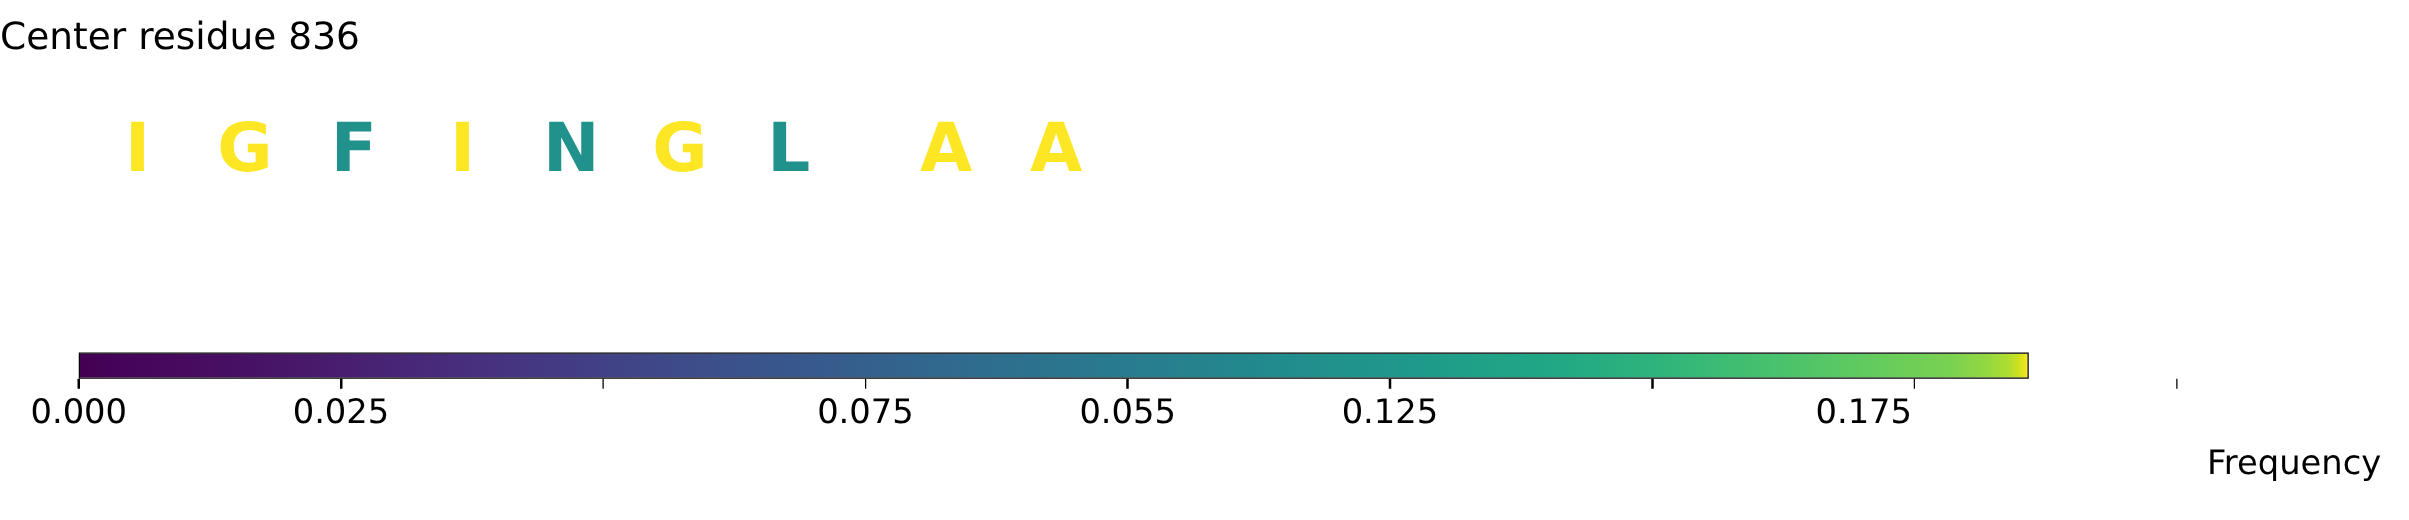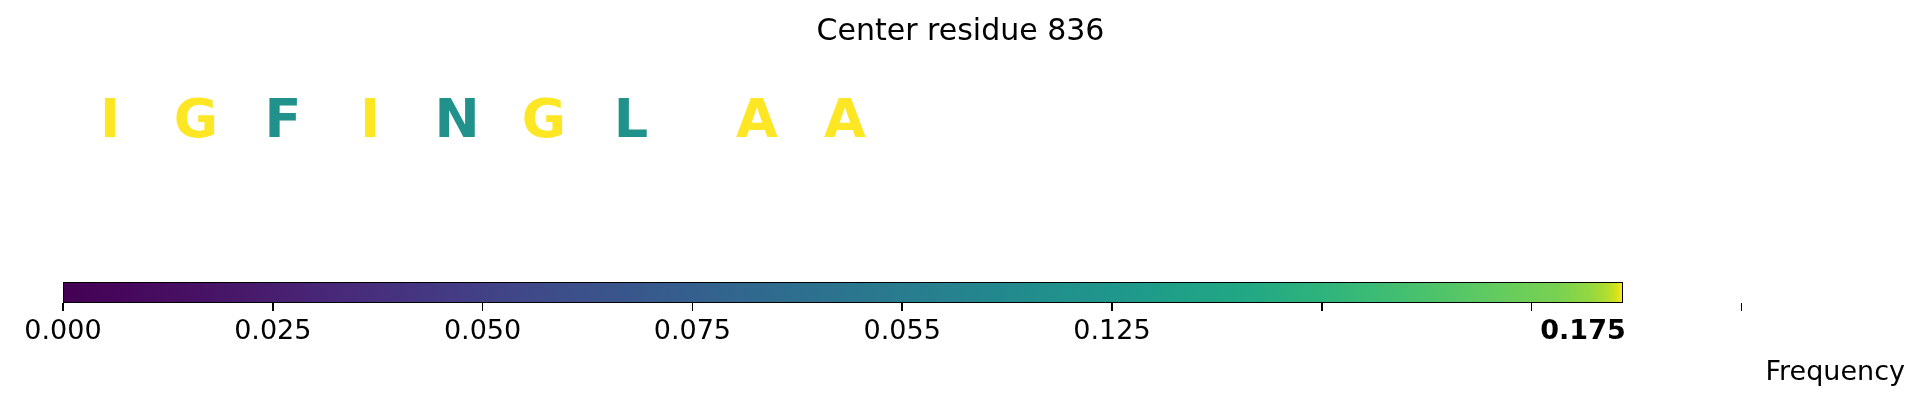--- a/index.html
+++ b/index.html
@@ -17,21 +17,21 @@
     background: #ffffff;
     overflow: hidden;
   }
 
   
   #title {
     position: absolute;
     left: 0;
     top: 12px;
     width: 1921px;
-    text-align: center;
+    text-align: left;
     font-size: 30px;
     color: #000000;
     line-height: 1.2;
     white-space: nowrap;
   }
 
   
   #sequence-row {
     position: absolute;
     left: 0;
@@ -151,28 +151,27 @@
       <span class="seq-letter" style="left: 845px; color: rgb(253, 231, 36);">A</span>
     </div>
 
   <div id="colorbar-wrap">
     <div id="colorbar-gradient"></div>
   <div class="cb-tick" style="left: 0px;"></div>
       <div class="cb-ticklabel" style="left: 0px;">0.000</div>
       <div class="cb-tick" style="left: 209.795px;"></div>
       <div class="cb-ticklabel" style="left: 209.795px;">0.025</div>
       <div class="cb-tick" style="left: 419.59px;"></div>
-      <div class="cb-ticklabel" style="left: 419.59px;">0.050</div>
       <div class="cb-tick" style="left: 629.385px;"></div>
       <div class="cb-ticklabel" style="left: 629.385px;">0.075</div>
       <div class="cb-tick" style="left: 839.18px;"></div>
       <div class="cb-ticklabel" style="left: 839.18px;">0.055</div>
       <div class="cb-tick" style="left: 1048.97px;"></div>
       <div class="cb-ticklabel" style="left: 1048.97px;">0.125</div>
       <div class="cb-tick" style="left: 1258.77px;"></div>
       <div class="cb-tick" style="left: 1468.56px;"></div>
-      <div class="cb-ticklabel" style="left: 1520px; font-weight: bold;">0.175</div>
+      <div class="cb-ticklabel" style="left: 1428px;">0.175</div>
       <div class="cb-tick" style="left: 1678.36px;"></div>
     </div>
 
   <div id="cb-axis-label">Frequency</div>
 
 </div>
 
 </body></html>

